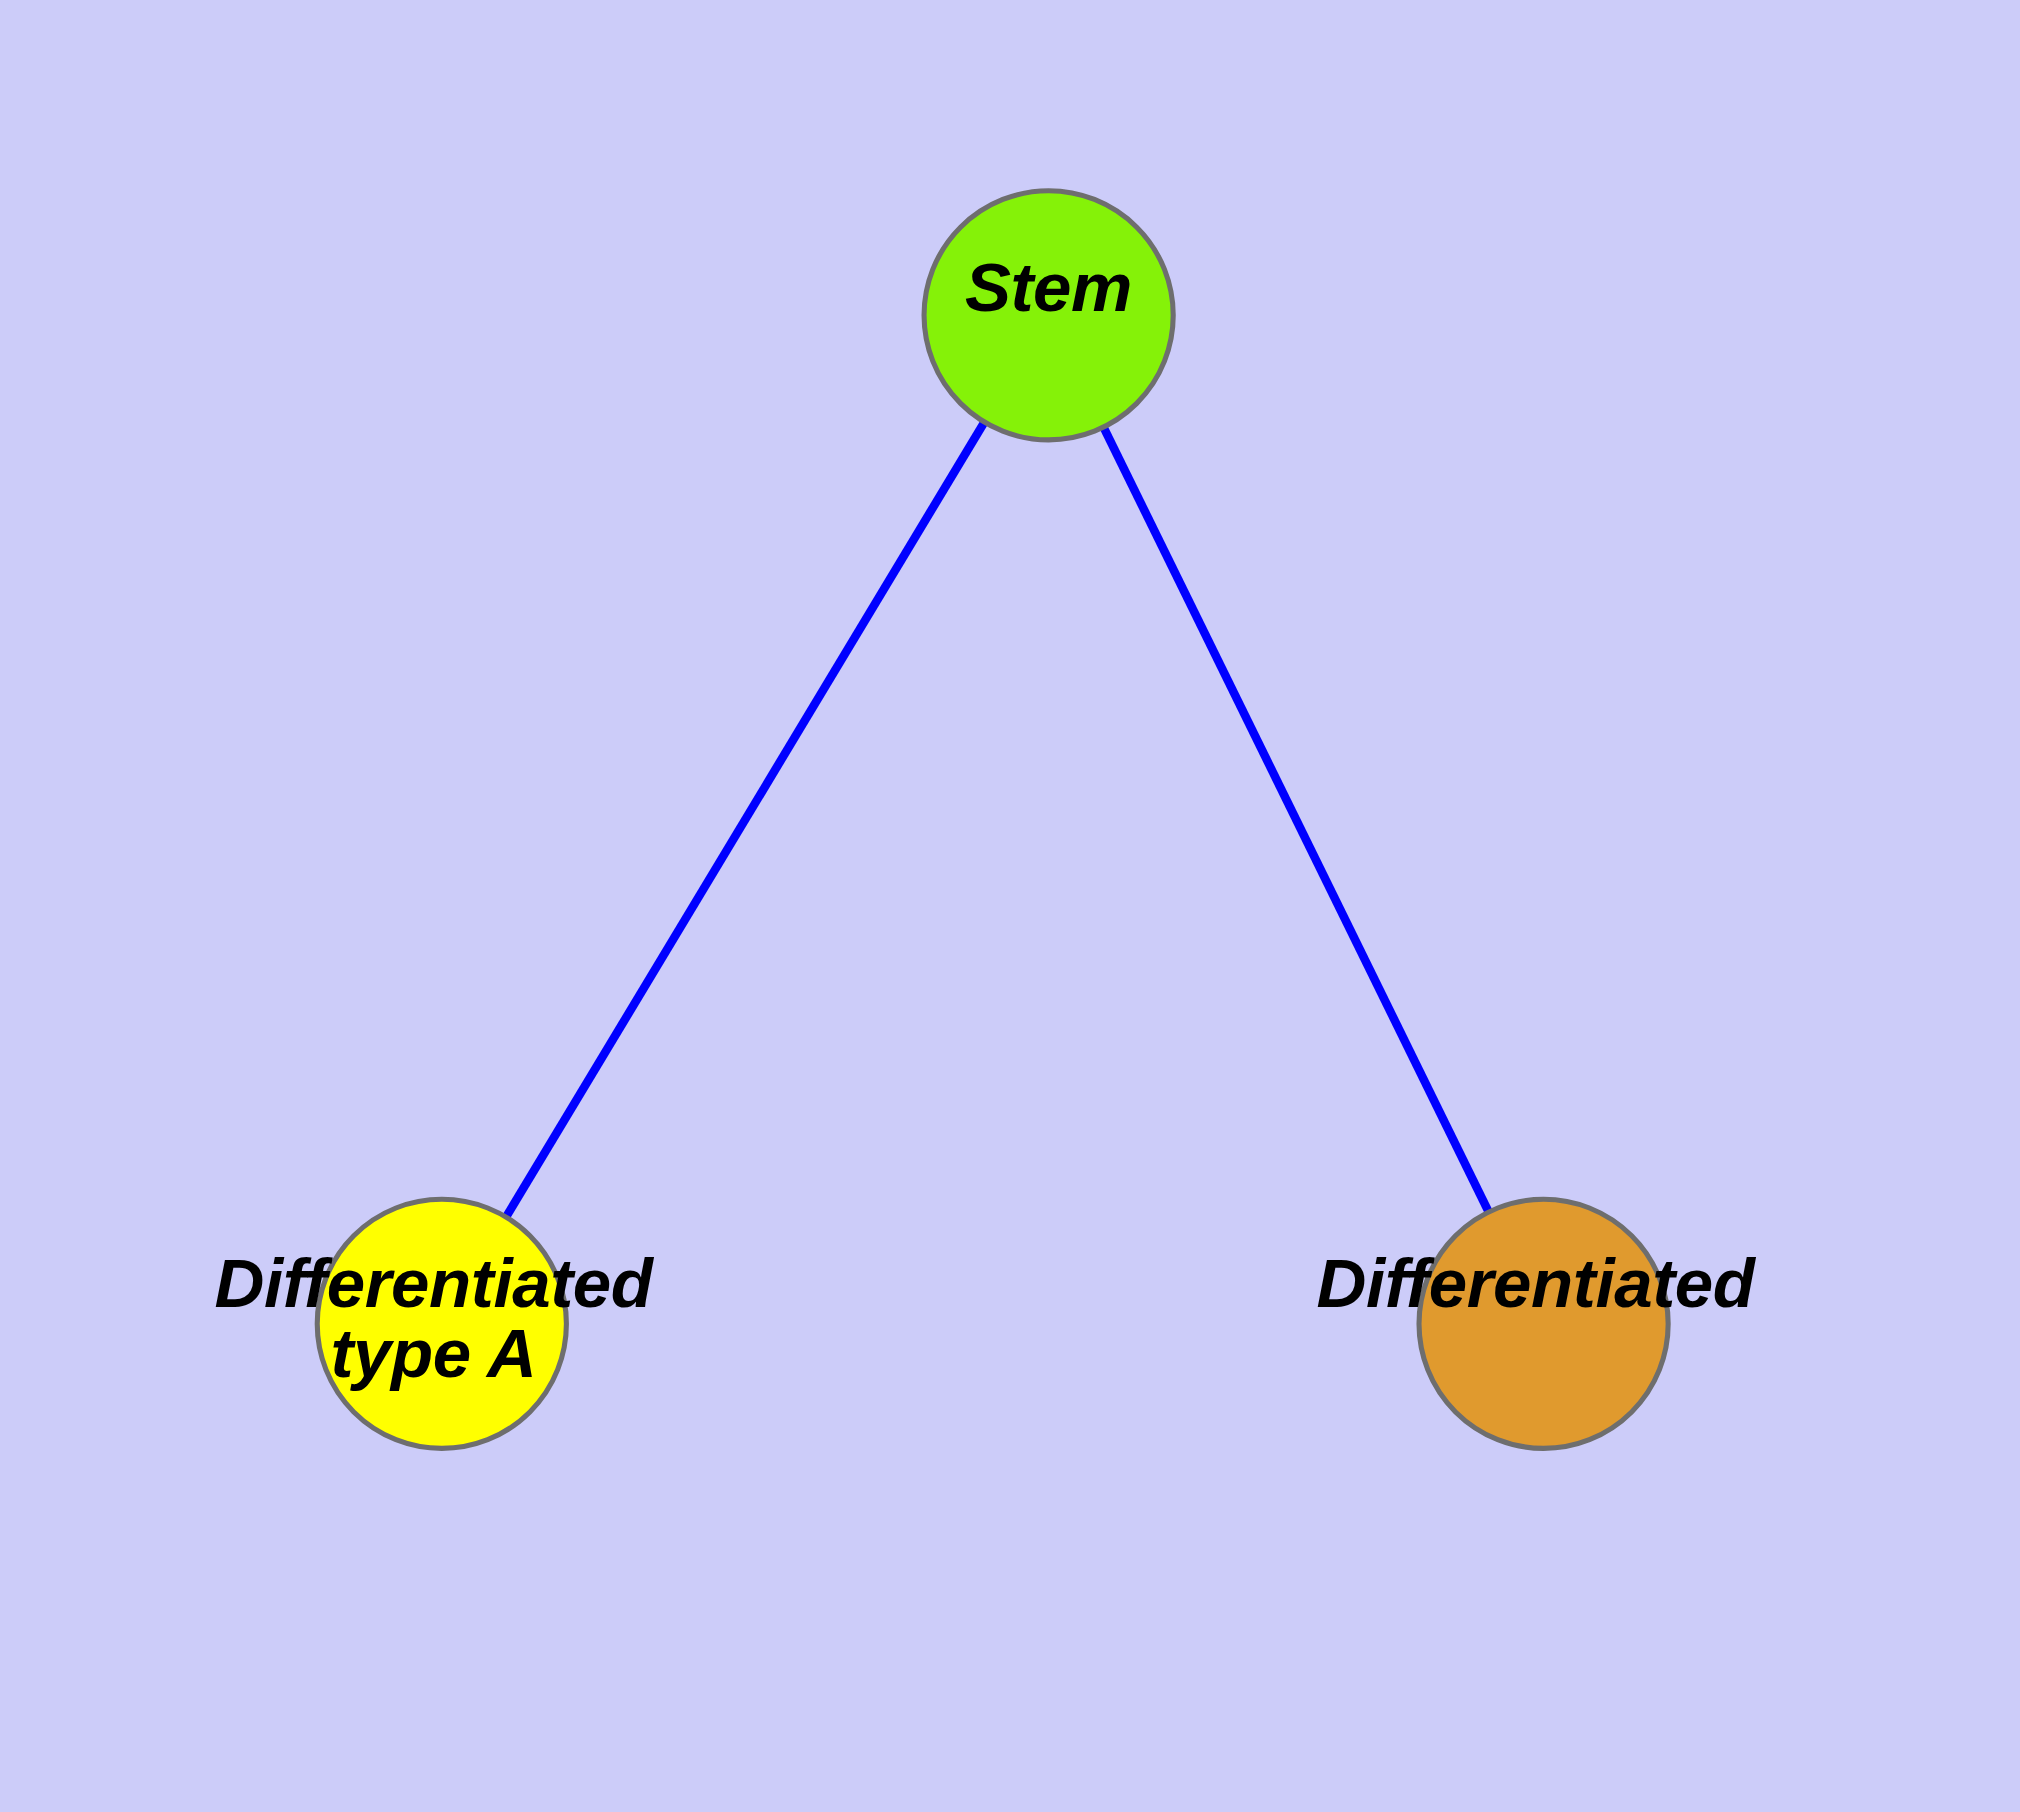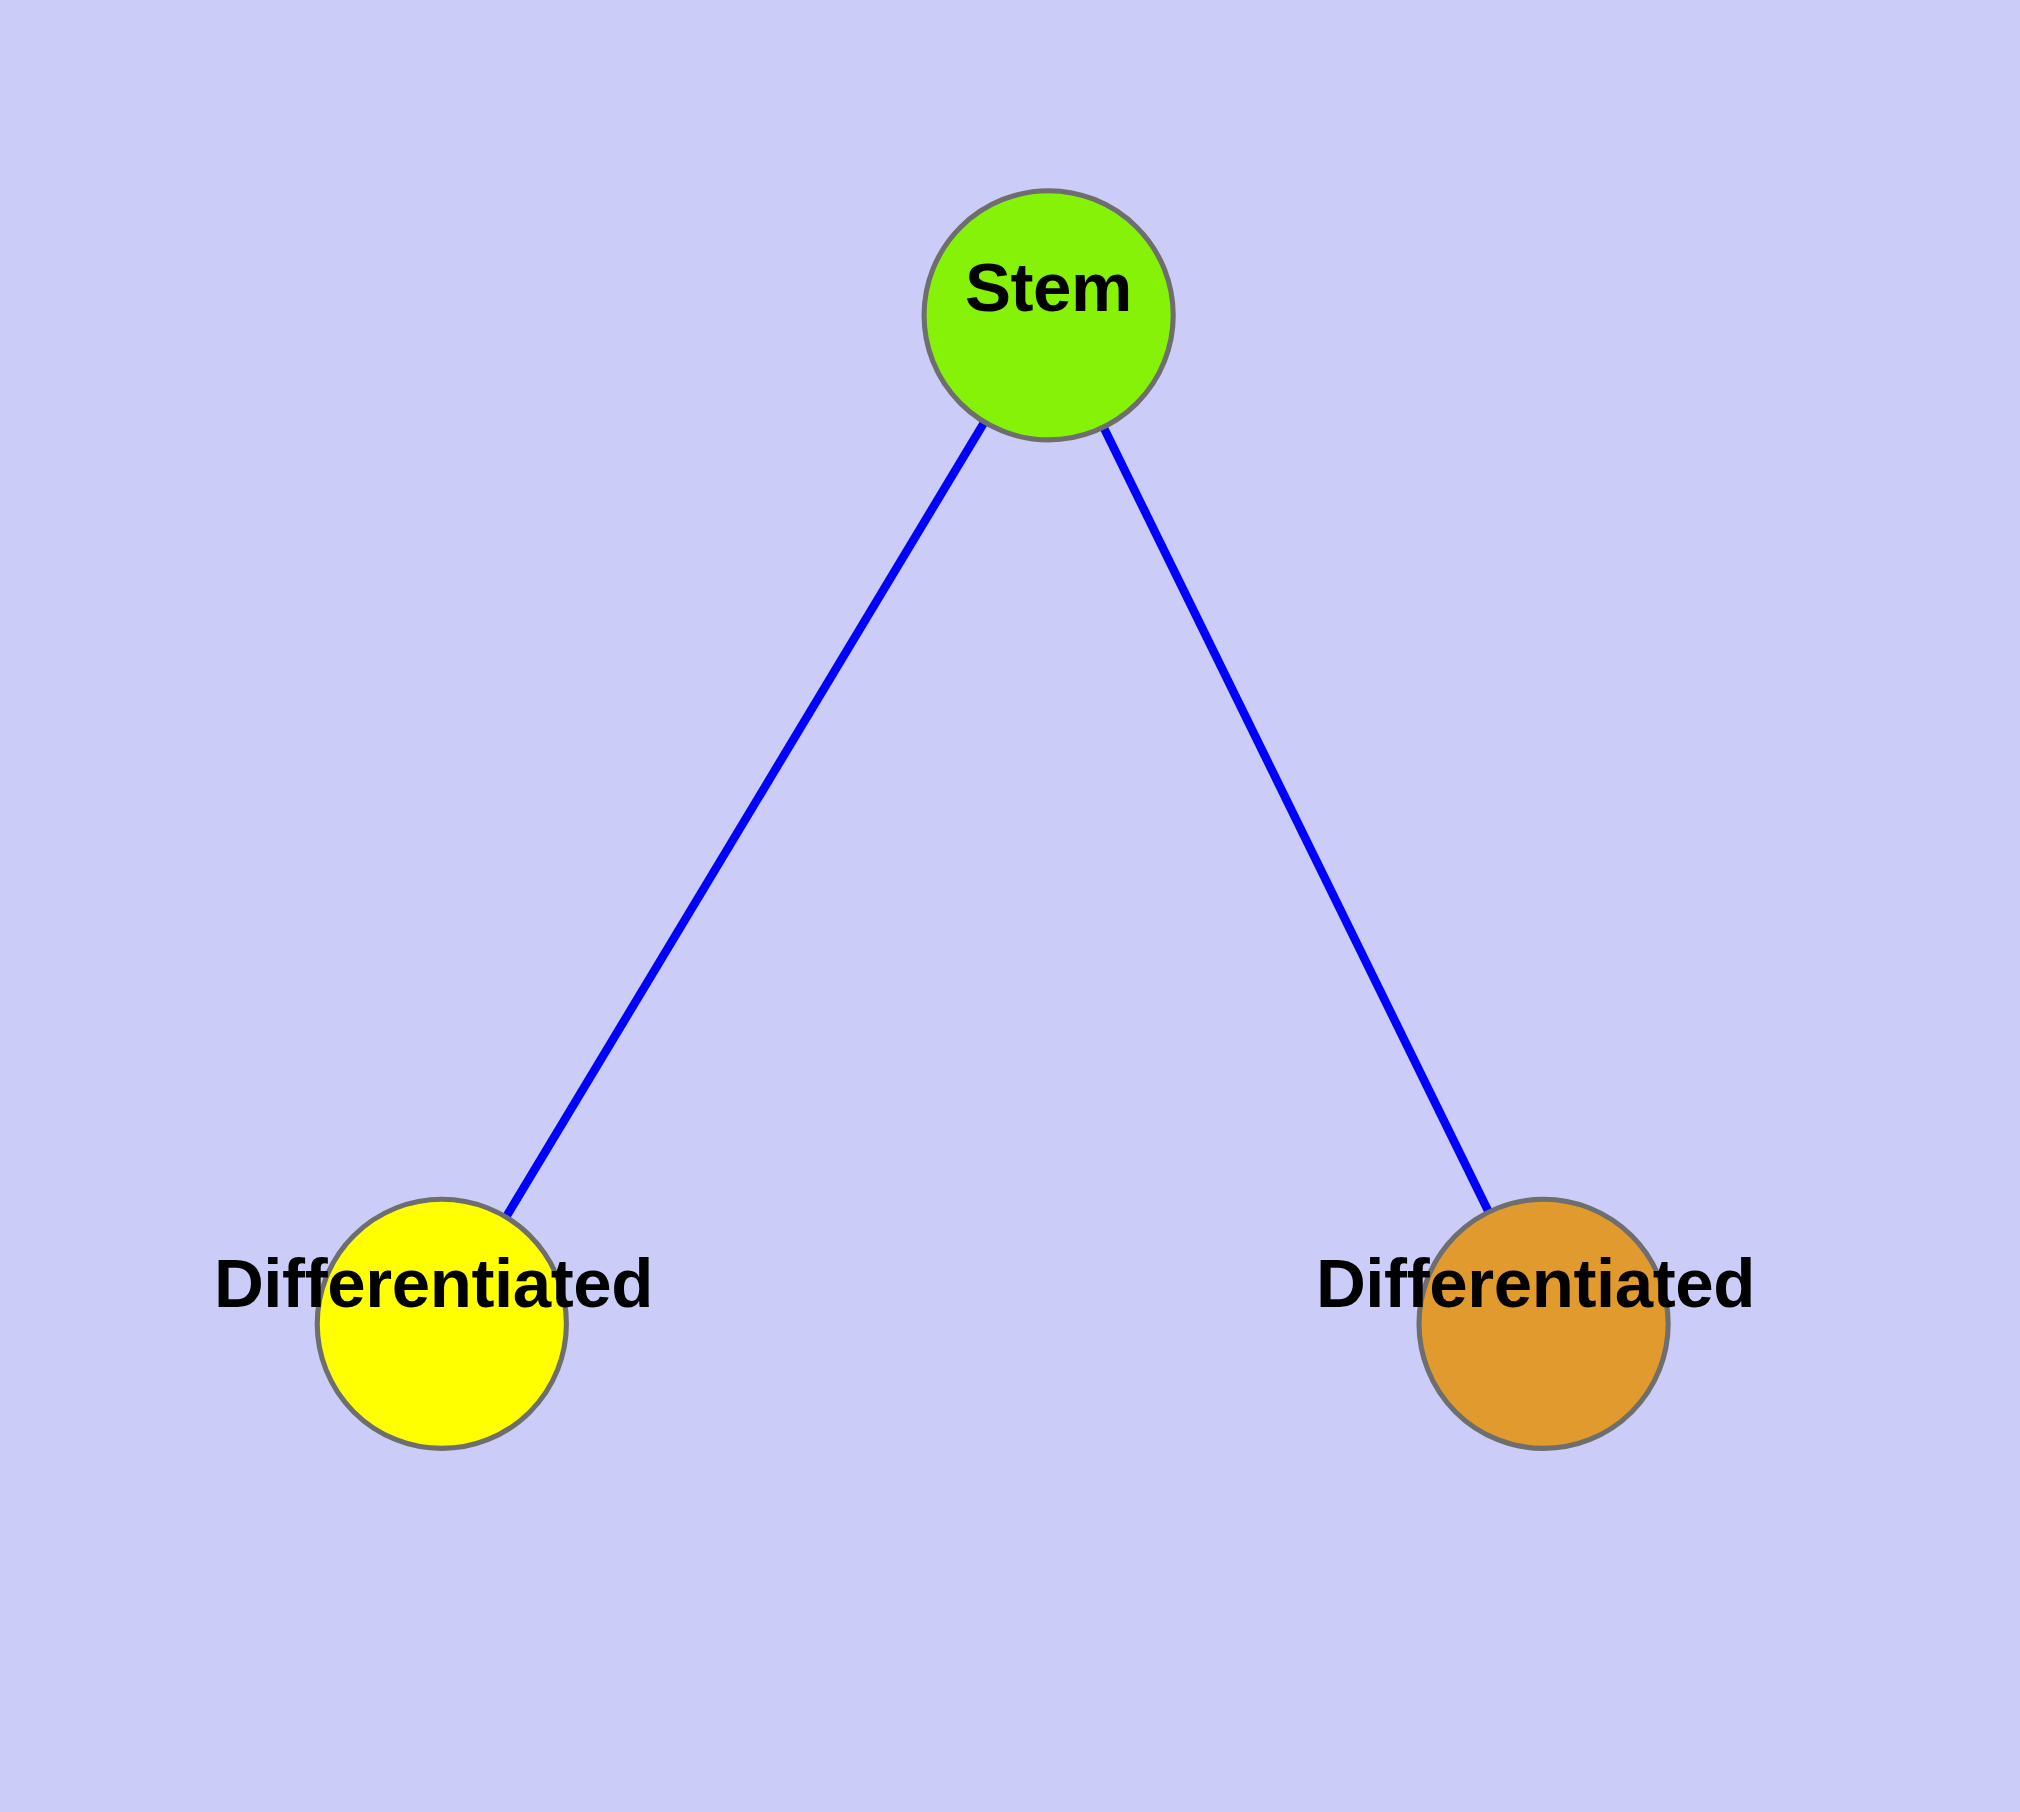--- a/index.html
+++ b/index.html
@@ -10,20 +10,21 @@
     width: 2021px;
     height: 1812px;
     overflow: hidden;
     font-family: "Liberation Sans", sans-serif;
   }
   #canvas {
     position: relative;
     width: 2021px;
     height: 1812px;
     background: #ccccf9;
+    font-style: italic;
   }
   
   #panel {
     position: absolute;
     left: 0px;
     top: 0px;
     width: 2021px;
     height: 1812px;
     background: #ccccf9;
   }
@@ -78,17 +79,17 @@
 
     <g>
       <circle cx="1237" cy="372" r="147" fill="#85f208" stroke="#6e6e6e" stroke-width="6"></circle>
       <circle cx="521" cy="1562" r="147" fill="#ffff00" stroke="#6e6e6e" stroke-width="6"></circle>
       <circle cx="1821" cy="1562" r="147" fill="#e09a2e" stroke="#6e6e6e" stroke-width="6"></circle>
     </g>
   </svg>
 
   <div class="node-label" id="label-stem"><span>Stem</span></div>
 
-  <div class="node-label" id="label-a"><span>Differentiated</span><br></div>
+  <div class="node-label" id="label-a"><span>Differentiated</span><br><span>type A</span></div>
 
   <div class="node-label" id="label-b"><span>Differentiated</span><br></div>
 </div>
 
 
 </body></html>

